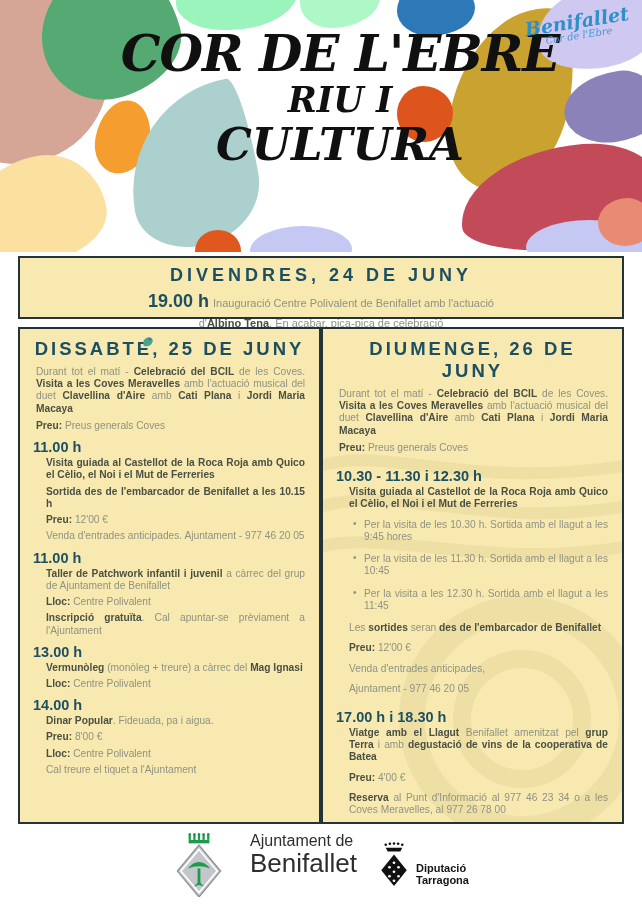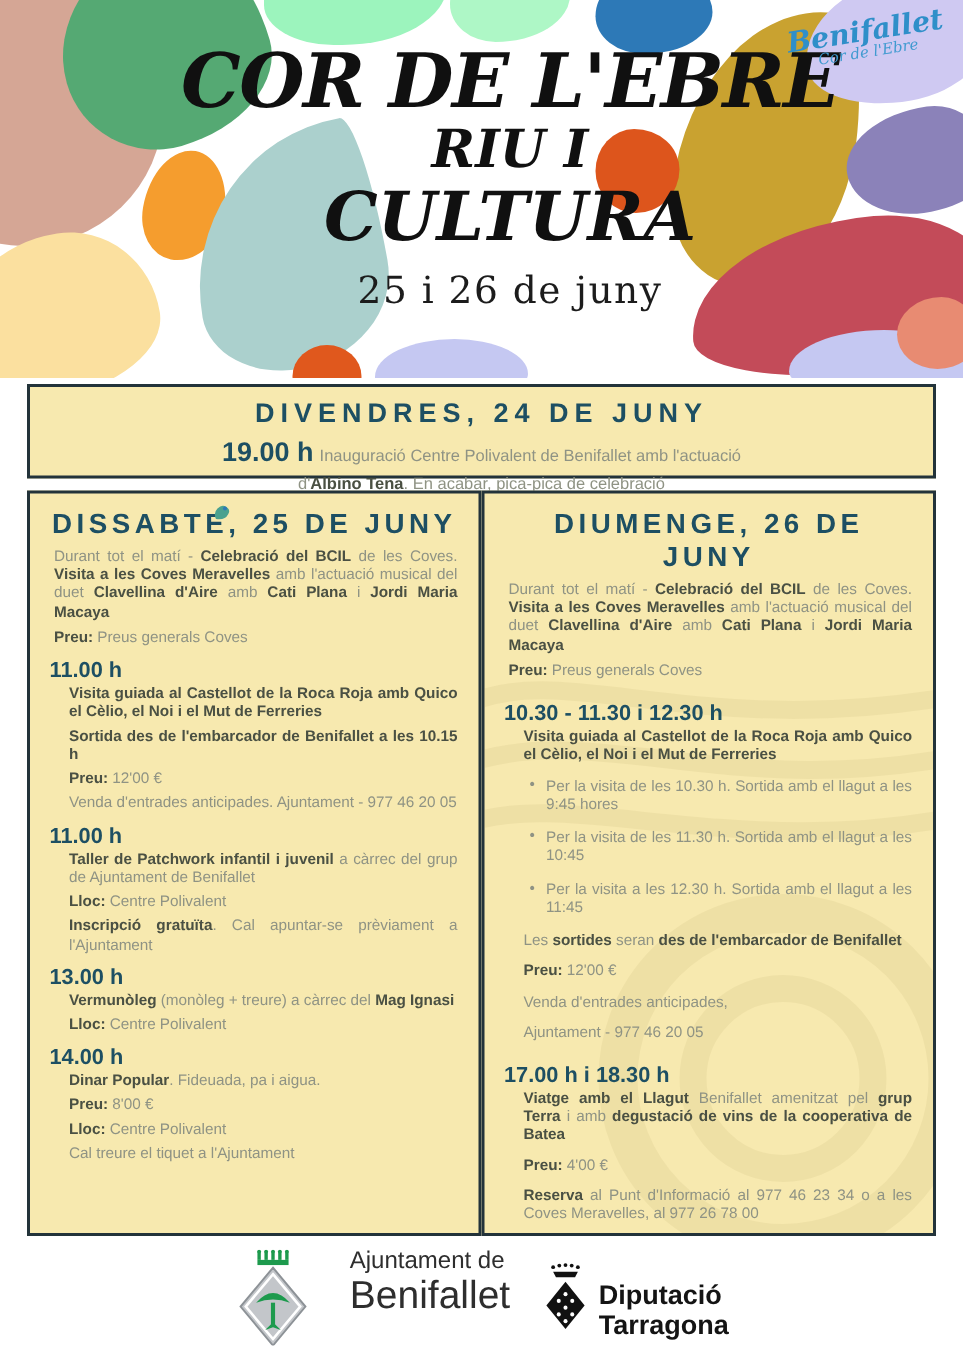--- a/index.html
+++ b/index.html
@@ -72,21 +72,21 @@
   .spread .bullet{margin-bottom:10px;}
   .watermark{position:absolute;right:-30px;top:110px;z-index:1;opacity:.09;}
 
   
   .footer{display:flex;justify-content:center;align-items:center;gap:22px;margin-top:9px;}
   .aj-group{display:flex;gap:25px;}
   .aj-text{color:#2e2e2e;line-height:1.05;}
   .aj-line1{font-size:16px;}
   .aj-line2{font-size:26px;}
   .dip-group{display:flex;flex-direction:column;align-items:center;}
-  .dip-text{font-size:18px;font-weight:bold;color:#141414;line-height:1.1;text-align:left;margin-top:18px;}
+  .dip-text{font-size:11px;font-weight:bold;color:#141414;line-height:1.1;text-align:left;margin-top:18px;}
 </style>
 </head>
 <body>
 
 <div class="page">
 
   <div class="header">
     <div class="blob b-rose"></div>
     <div class="blob b-green"></div>
     <div class="blob b-mint"></div>
@@ -107,21 +107,20 @@
 
     <div class="badge">
       <div class="badge-name">Benifallet</div>
       <div class="badge-tagline">Cor de l'Ebre</div>
     </div>
 
     <div class="title-layer">
       <div class="title-l1">COR DE L'EBRE</div>
       <div class="title-l2">RIU I</div>
       <div class="title-l3">CULTURA</div>
-      <div class="title-dates">25 i 26 de juny</div>
     </div>
   </div>
 
   <section class="friday">
     <h2 class="friday-title">DIVENDRES, 24 DE JUNY</h2>
     <p class="friday-line"><span class="friday-time">19.00 h</span><span><span>Inauguració Centre Polivalent de Benifallet amb l'actuació</span></span></p>
     <p class="friday-line"><span>d'</span><span class="b">Albino Tena</span><span>. En acabar, pica-pica de celebració</span></p>
   </section>
 
   <div class="columns">

